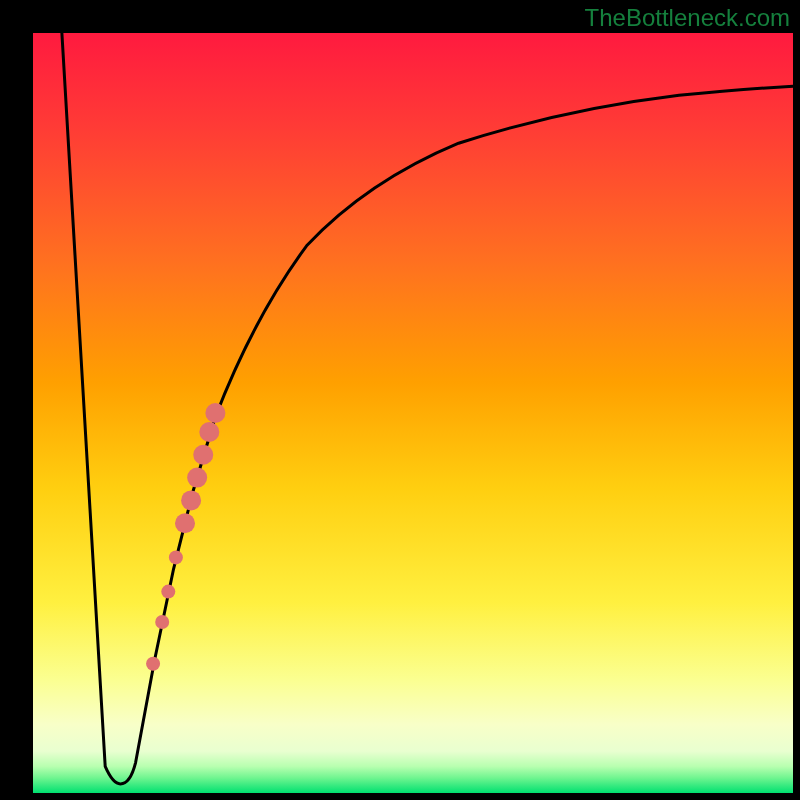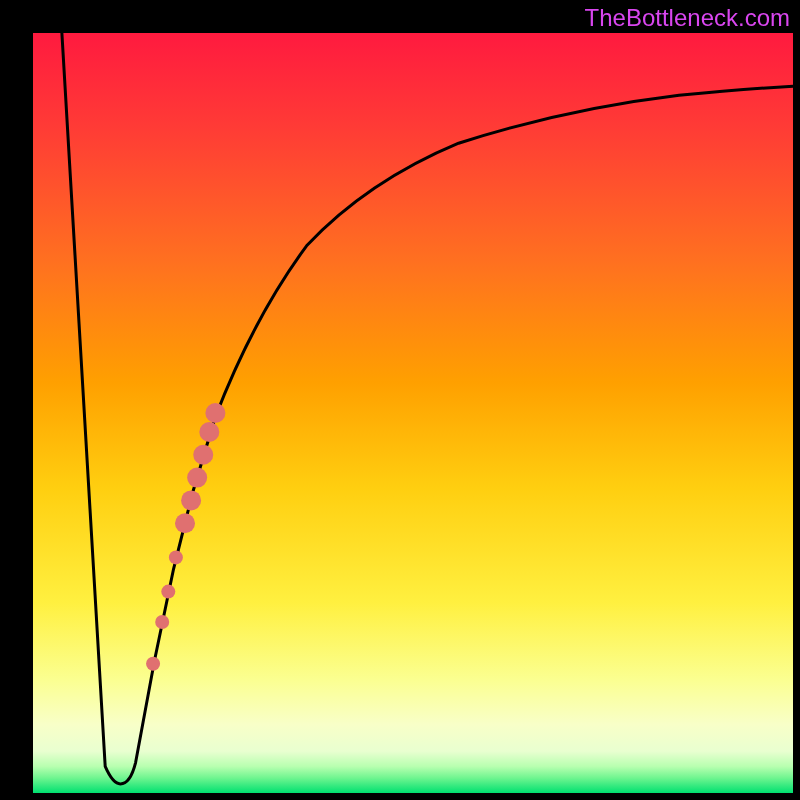--- a/index.html
+++ b/index.html
@@ -15,21 +15,21 @@
     width: 800px;
     height: 800px;
     background: #000;
   }
   .watermark {
     position: absolute;
     top: 4px;
     right: 10px;
     font-family: Arial, Helvetica, sans-serif;
     font-size: 24px;
-    color: #d946ef;
+    color: #15803d;
     letter-spacing: 0px;
     font-weight: 400;
     pointer-events: none;
     user-select: none;
   }
   .plot {
     position: absolute;
     left: 33px;
     top: 33px;
     width: 760px;

